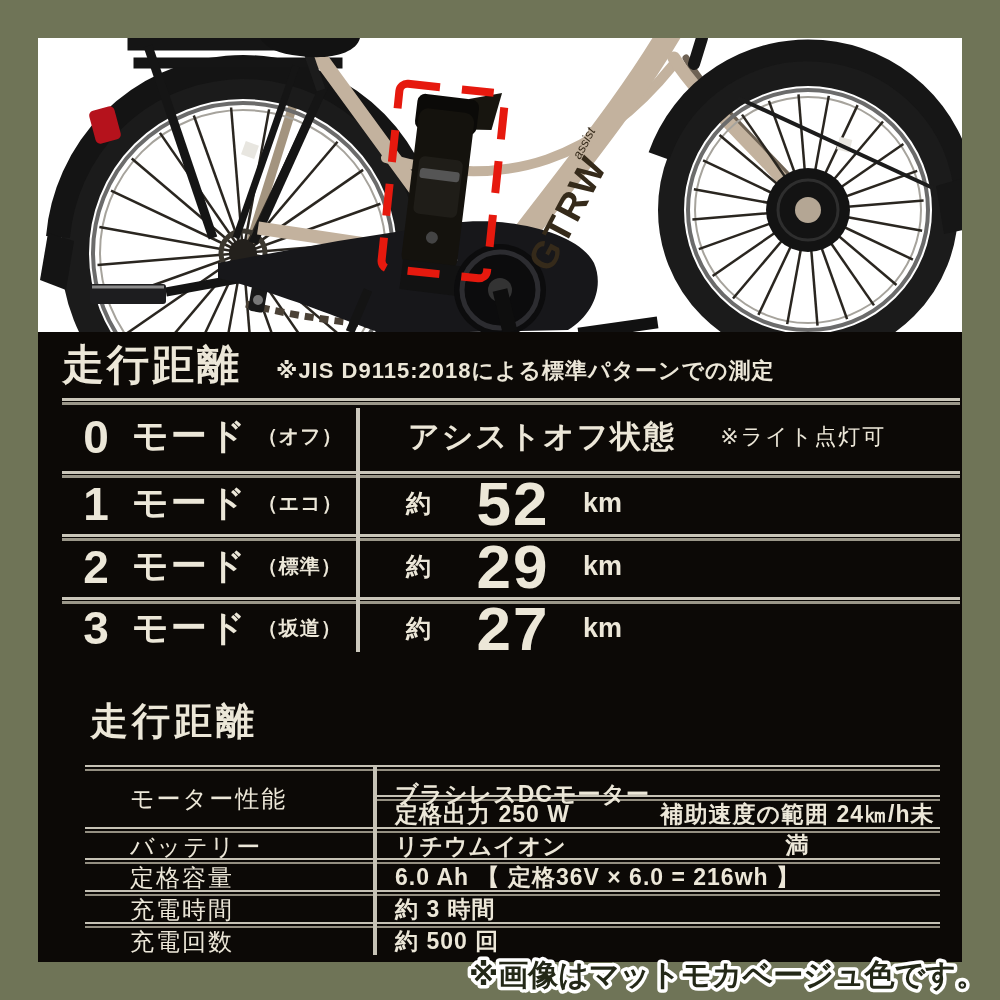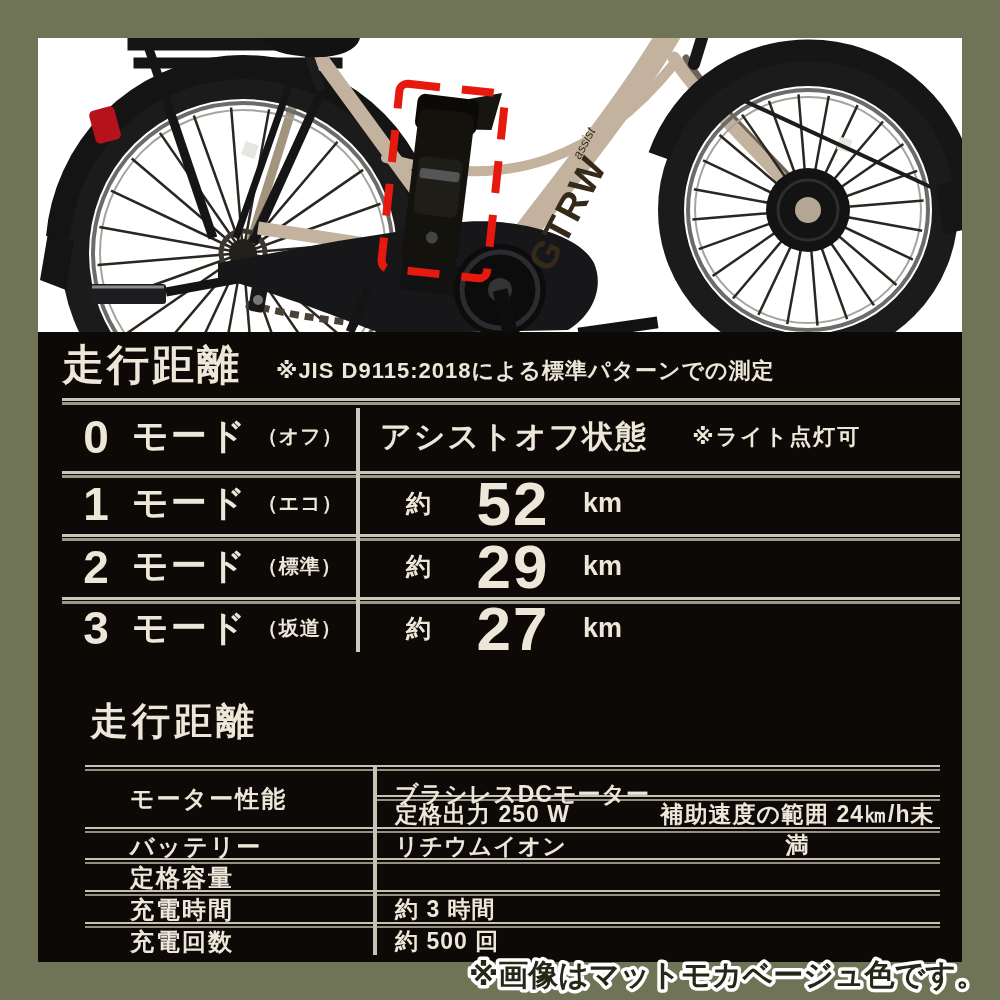--- a/index.html
+++ b/index.html
@@ -36,36 +36,36 @@
   .drive-row.r2{top:204px;height:61px;}
   .drive-row.r3{top:267px;height:58px;}
   .cell-left{position:absolute;left:0;top:0;bottom:0;width:314px;display:flex;align-items:center;}
   .cell-right{position:absolute;left:322px;right:6px;top:0;bottom:0;display:flex;align-items:center;}
   .m-num{width:60px;text-align:center;font-size:46px;font-weight:bold;margin-left:28px;}
   .m-label{font-size:36px;font-weight:bold;margin-left:6px;letter-spacing:2px;}
   .m-variant{font-size:20px;font-weight:bold;margin-left:10px;letter-spacing:1px;}
   .m-approx{font-size:25px;font-weight:bold;margin-left:46px;}
   .m-value{width:140px;text-align:center;font-size:62px;font-weight:bold;margin-left:12px;letter-spacing:2px;}
   .m-unit{font-size:27px;font-weight:bold;}
-  .m-status{font-size:31px;font-weight:bold;margin-left:20px;letter-spacing:2px;font-family:Liberation Mono, monospace;}
-  .m-status-note{font-size:22px;font-weight:bold;margin-left:44px;letter-spacing:2px;}
+  .m-status{font-size:31px;font-weight:bold;margin-left:48px;letter-spacing:2px;font-family:Liberation Mono, monospace;}
+  .m-status-note{font-size:22px;font-weight:normal;margin-left:44px;letter-spacing:2px;}
   
   .spec-title{
     position:absolute;left:52px;top:364px;font-size:38px;font-weight:bold;letter-spacing:4px;
   }
   .spec-table{position:absolute;left:47px;top:433px;width:855px;height:190px;}
   .spec-hline{
     position:absolute;height:6px;left:0;right:0;
     background:linear-gradient(to bottom,#c6c2b5 0 40%,#0c0906 40% 60%,#948f81 60% 100%);
   }
   .spec-hline.s0{top:0;} .spec-hline.s2{top:62px;} .spec-hline.s3{top:93px;}
   .spec-hline.s4{top:125px;} .spec-hline.s5{top:157px;}
   .spec-hline.sub{top:30px;left:288px;}
   .spec-vline{position:absolute;left:288px;top:2px;width:4px;height:188px;background:#c6c2b5;}
-  .spec-label{position:absolute;left:45px;font-size:24px;font-weight:bold;letter-spacing:2px;}
+  .spec-label{position:absolute;left:45px;font-size:24px;font-weight:normal;letter-spacing:2px;}
   .spec-value{position:absolute;left:310px;font-size:23px;font-weight:bold;letter-spacing:1px;}
   .sl-motor{top:18px;} .sv-m1{top:14px;} .sv-m2a{top:34px;} .sv-m2b{top:34px;left:570px;text-align:center;}
   .sl-batt{top:66px;} .sv-batt{top:66px;}
   .sl-cap{top:97px;}  .sv-cap{top:97px;}
   .sl-time{top:129px;} .sv-time{top:129px;}
   .sl-cnt{top:161px;}  .sv-cnt{top:161px;}
   
   .footer-note{position:absolute;top:948px;right:6px;}
   .footer-note text{font-family:"Liberation Sans","DejaVu Sans",sans-serif;}
   
@@ -308,20 +308,21 @@
 
       <div class="spec-label sl-motor">モーター性能</div>
       <div class="spec-value sv-m1">ブラシレスDCモーター</div>
       <div class="spec-value sv-m2a">定格出力  250 W</div>
       <div class="spec-value sv-m2b">補助速度の範囲  24㎞/h未満</div>
 
       <div class="spec-label sl-batt">バッテリー</div>
       <div class="spec-value sv-batt">リチウムイオン</div>
 
       <div class="spec-label sl-cap">定格容量</div>
+      <div class="spec-value sv-cap">6.0 Ah 【 定格36V × 6.0 = 216wh 】</div>
 
       <div class="spec-label sl-time">充電時間</div>
       <div class="spec-value sv-time">約 3 時間</div>
 
       <div class="spec-label sl-cnt">充電回数</div>
       <div class="spec-value sv-cnt">約 500 回</div>
     </div>
   </div>
 
   <svg class="footer-note" width="560" height="50" viewBox="0 0 560 50">

